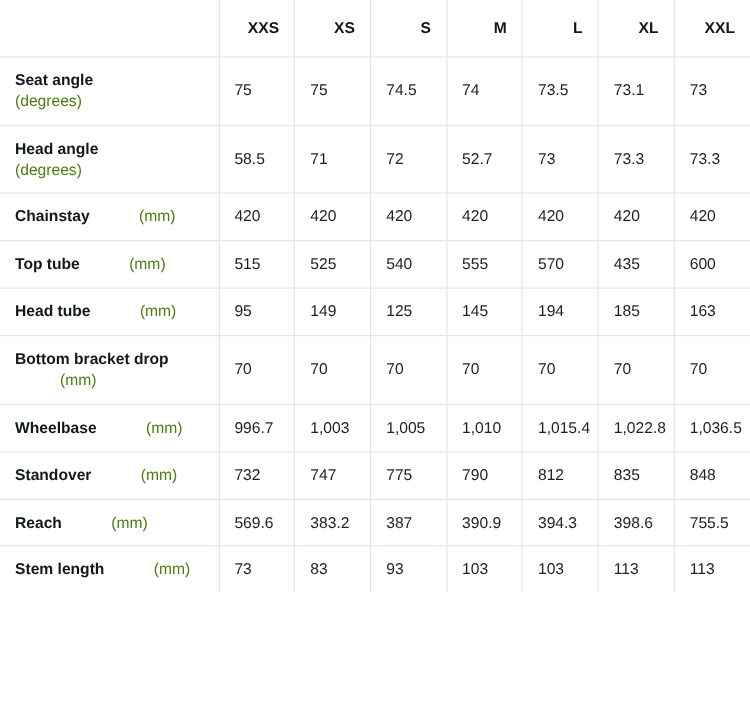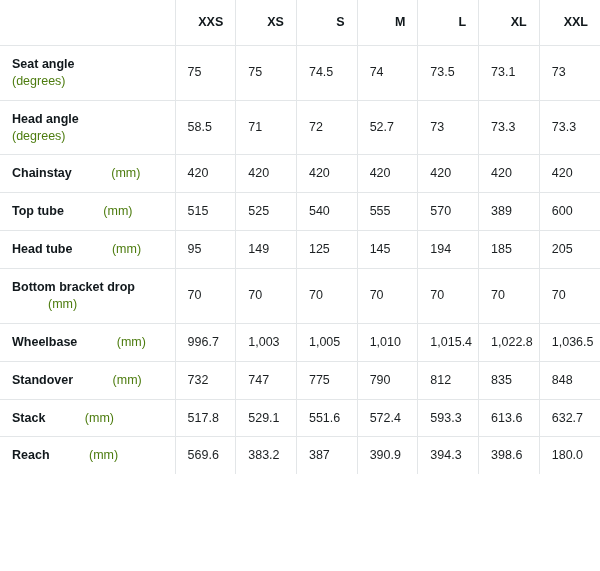--- a/index.html
+++ b/index.html
@@ -120,32 +120,32 @@
         <td>420</td>
         <td>420</td>
       </tr>
       <tr>
         <th class="rowhead"><span>Top tube</span><span class="unit"> (mm)</span></th>
         <td>515</td>
         <td>525</td>
         <td>540</td>
         <td>555</td>
         <td>570</td>
-        <td>389</td>
+        <td>435</td>
         <td>600</td>
       </tr>
       <tr>
         <th class="rowhead"><span>Head tube</span><span class="unit"> (mm)</span></th>
         <td>95</td>
         <td>149</td>
         <td>125</td>
         <td>145</td>
         <td>194</td>
         <td>185</td>
-        <td>205</td>
+        <td>163</td>
       </tr>
       <tr>
         <th class="rowhead"><span>Bottom bracket drop</span><span class="unit"> (mm)</span></th>
         <td>70</td>
         <td>70</td>
         <td>70</td>
         <td>70</td>
         <td>70</td>
         <td>70</td>
         <td>70</td>
@@ -164,33 +164,33 @@
         <th class="rowhead"><span>Standover</span><span class="unit"> (mm)</span></th>
         <td>732</td>
         <td>747</td>
         <td>775</td>
         <td>790</td>
         <td>812</td>
         <td>835</td>
         <td>848</td>
       </tr>
       <tr>
-        <th class="rowhead"><span>Stack</span><span class="unit"> (mm)</span></th>
-        <td>517.8</td>
-        <td>529.1</td>
-        <td>551.6</td>
-        <td>572.4</td>
-        <td>593.3</td>
-        <td>613.6</td>
-        <td>632.7</td>
-      </tr>
-      <tr>
         <th class="rowhead"><span>Reach</span><span class="unit"> (mm)</span></th>
         <td>569.6</td>
         <td>383.2</td>
         <td>387</td>
         <td>390.9</td>
         <td>394.3</td>
         <td>398.6</td>
-        <td>180.0</td>
+        <td>755.5</td>
+      </tr>
+      <tr>
+        <th class="rowhead"><span>Stem length</span><span class="unit"> (mm)</span></th>
+        <td>73</td>
+        <td>83</td>
+        <td>93</td>
+        <td>103</td>
+        <td>103</td>
+        <td>113</td>
+        <td>113</td>
       </tr>
     </tbody>
 </table>
 
 </body></html>

